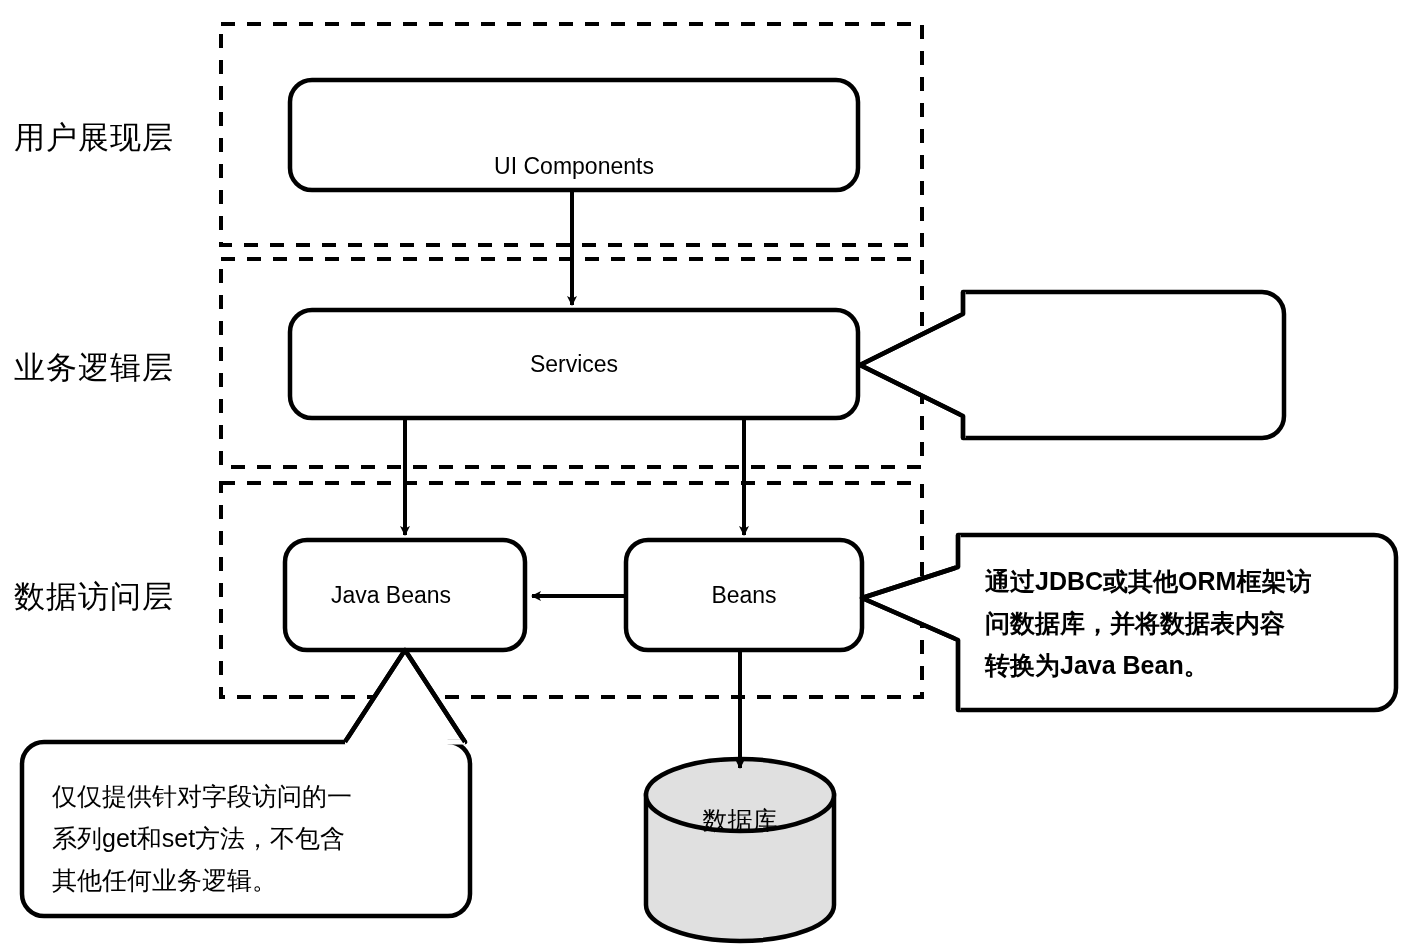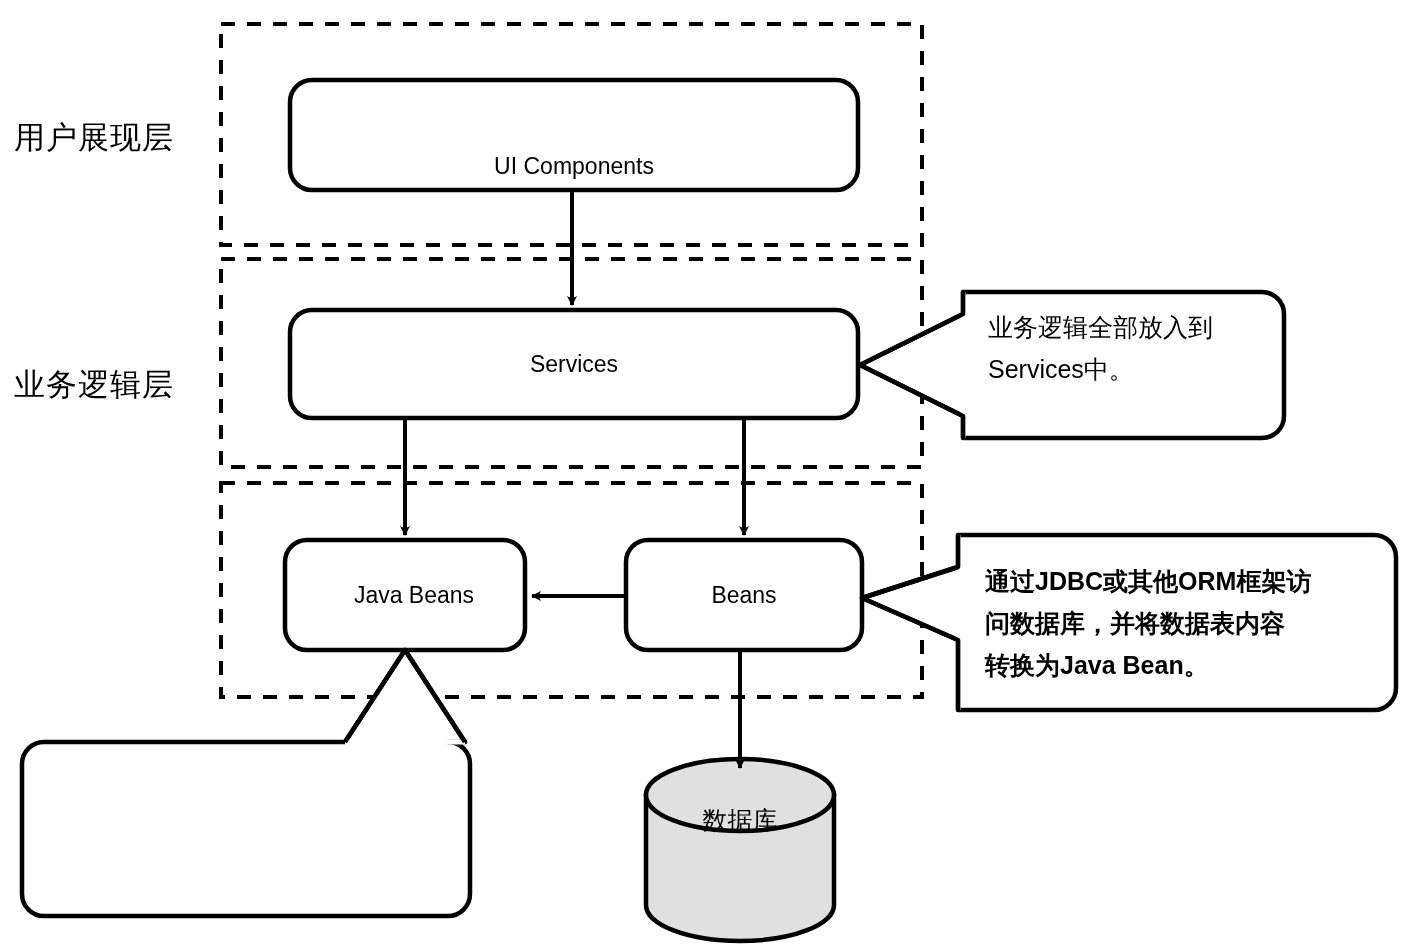--- a/index.html
+++ b/index.html
@@ -112,27 +112,29 @@
                A22,22 0 0 1 470,764 L470,894
                A22,22 0 0 1 448,916 L44,916
                A22,22 0 0 1 22,894 L22,764
                A22,22 0 0 1 44,742 Z" fill="#ffffff" stroke="#000000" stroke-width="4.5" stroke-linejoin="round"></path>
       <path d="M345,742 L465,742" stroke="#ffffff" stroke-width="5"></path>
       <path d="M345,742 L405,650 L465,742" fill="none" stroke="#000000" stroke-width="4.5" stroke-linejoin="round"></path>
     </g>
   </svg>
 
   <div class="layer-label" style="left:14px; top:117px;">用户展现层</div>
-  <div class="layer-label" style="left:14px; top:347px;margin-top:17px;">业务逻辑层</div>
+  <div class="layer-label" style="left:14px; top:347px;">业务逻辑层</div>
+  <div class="layer-label" style="left:14px; top:576px;">数据访问层</div>
 
   <div class="node-label" style="left:574px; top:135px;margin-top:31px;">UI Components</div>
   <div class="node-label" style="left:574px; top:364px;">Services</div>
-  <div class="node-label" style="left:414px; top:595px;">Java Beans</div>
+  <div class="node-label" style="left:391px; top:595px;">Java Beans</div>
   <div class="node-label" style="left:744px; top:595px;">Beans</div>
   <div class="node-label cn" style="left:740px; top:820px;">数据库</div>
 
-  <div class="callout-text" style="left:988px; top:306px; width:290px;">业务逻辑全部放入到
-Services中。</div>
   <div class="callout-text" style="left:985px; top:560px; width:400px;font-weight:bold;">通过JDBC或其他ORM框架访
 问数据库，并将数据表内容
 转换为Java Bean。</div>
+  <div class="callout-text" style="left:52px; top:775px; width:400px;">仅仅提供针对字段访问的一
+系列get和set方法，不包含
+其他任何业务逻辑。</div>
 
 </div>
 
 </body></html>

